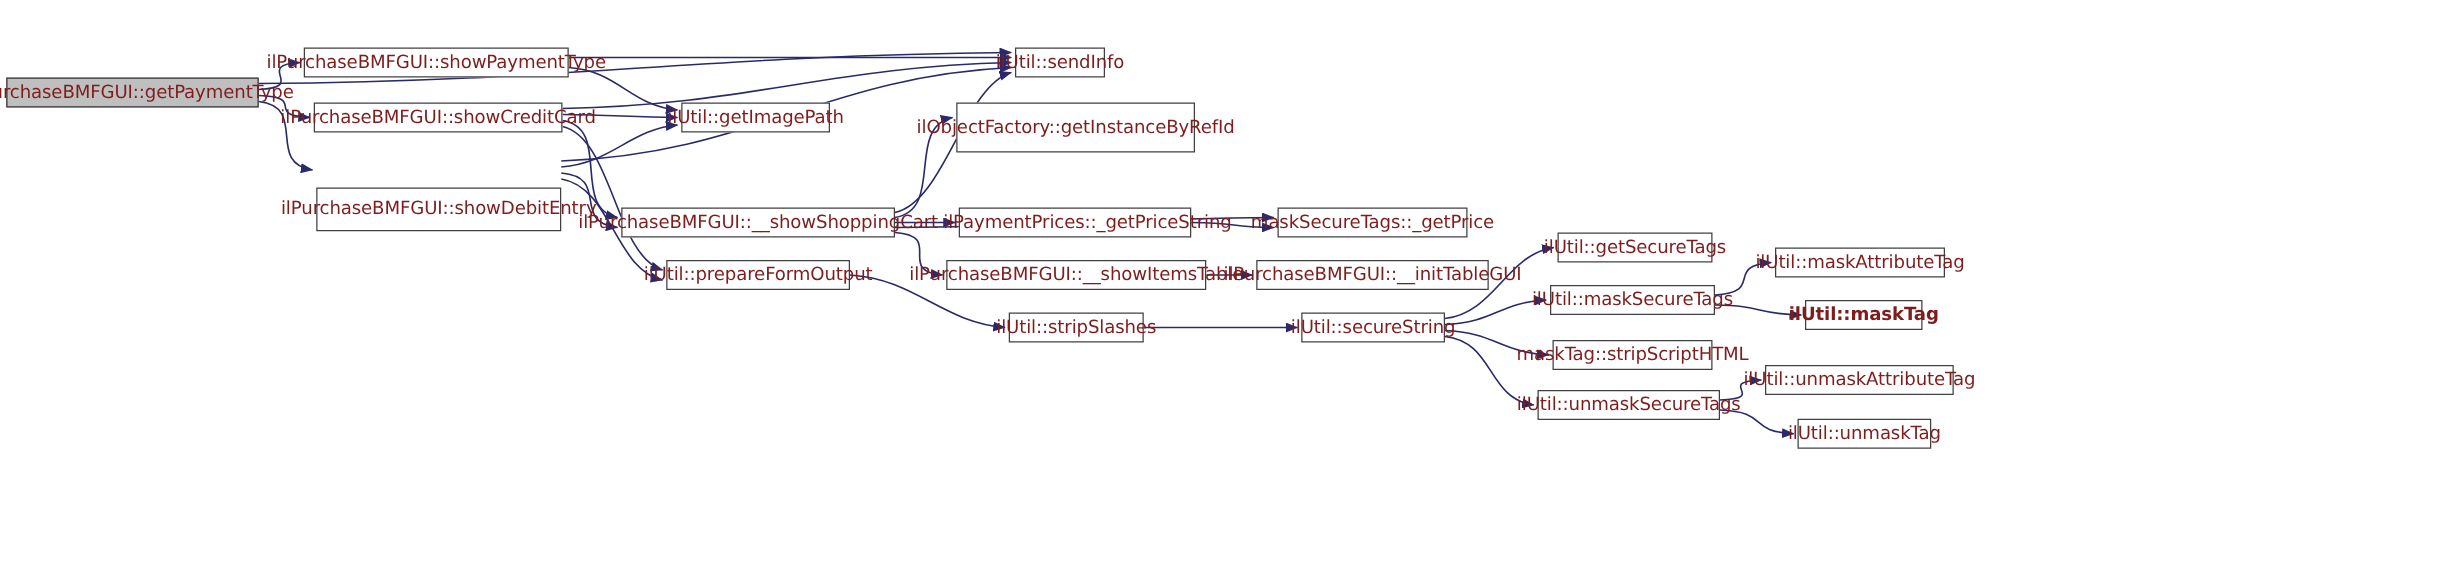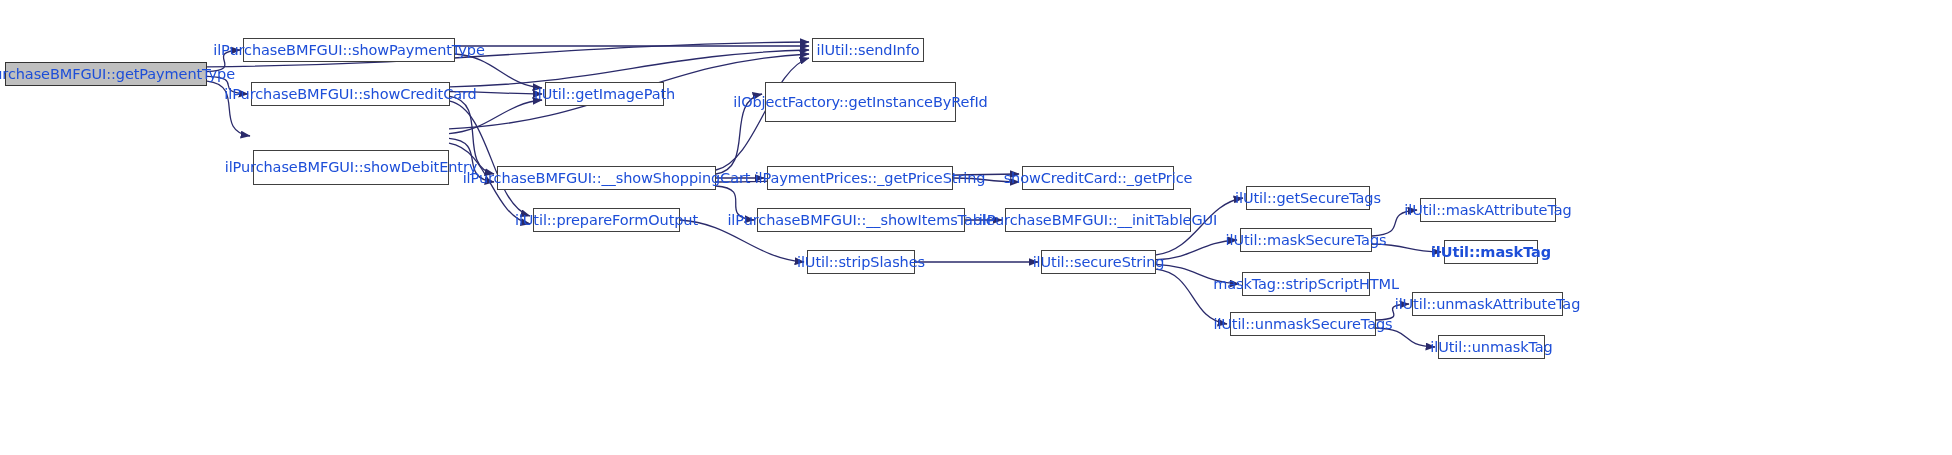--- a/index.html
+++ b/index.html
@@ -10,21 +10,21 @@
     background:#ffffff;
     font-family:"DejaVu Sans","Liberation Sans",sans-serif;
     overflow:hidden;
   }
   #edges{position:absolute;left:0;top:0;width:1952px;height:455px;}
   .node{
     position:absolute;
     box-sizing:border-box;
     border:1px solid #404040;
     background:#ffffff;
-    color:#1d4ed8;
+    color:#7f1d1d;
     font-size:14.5px;
     line-height:1;
     display:flex;
     align-items:center;
     justify-content:center;
     white-space:nowrap;
     letter-spacing:-0.1px;
     z-index:5;
   }
   .node.root{background:#bfbfbf;border-color:#333333;}
@@ -71,27 +71,27 @@
         <path d="M1372,244 C1412,244.64 1403,251.2 1441,252" fill="none" stroke="#2a2a6a" stroke-width="1.3" marker-end="url(#arrow)"></path>
         <path d="M1376,320 C1416,318.72 1371,305.6 1409,304" fill="none" stroke="#2a2a6a" stroke-width="1.3" marker-end="url(#arrow)"></path>
         <path d="M1376,328 C1416,329.52 1397,345.1 1435,347" fill="none" stroke="#2a2a6a" stroke-width="1.3" marker-end="url(#arrow)"></path>
       </g>
   </svg>
   <div id="node-layer">
       <div class="node root" style="left: 5px; top: 62px; width: 202px; height: 24px;">ilPurchaseBMFGUI::getPaymentType</div>
       <div class="node" style="left: 243px; top: 38px; width: 212px; height: 24px;">ilPurchaseBMFGUI::showPaymentType</div>
       <div class="node" style="left: 251px; top: 82px; width: 199px; height: 24px;">ilPurchaseBMFGUI::showCreditCard</div>
       <div class="node" style="left: 253px; top: 124px; width: 196px; height: 35px; margin-top: 26px;">ilPurchaseBMFGUI::showDebitEntry</div>
-      <div class="node" style="left: 812px; top: 38px; width: 112px; height: 24px; text-align: center;">ilUtil::sendInfo</div>
+      <div class="node" style="left: 812px; top: 38px; width: 72px; height: 24px; text-align: center;">ilUtil::sendInfo</div>
       <div class="node" style="left: 545px; top: 82px; width: 119px; height: 24px;">ilUtil::getImagePath</div>
       <div class="node" style="left: 765px; top: 82px; width: 191px; height: 40px;">ilObjectFactory::getInstanceByRefId</div>
       <div class="node" style="left: 497px; top: 166px; width: 219px; height: 24px;">ilPurchaseBMFGUI::__showShoppingCart</div>
       <div class="node" style="left: 533px; top: 208px; width: 147px; height: 24px;">ilUtil::prepareFormOutput</div>
       <div class="node" style="left: 767px; top: 166px; width: 186px; height: 24px; padding-left: 20px;">ilPaymentPrices::_getPriceString</div>
-      <div class="node" style="left: 1022px; top: 166px; width: 152px; height: 24px;">showCreditCard::_getPrice</div>
+      <div class="node" style="left: 1022px; top: 166px; width: 152px; height: 24px;">maskSecureTags::_getPrice</div>
       <div class="node" style="left: 757px; top: 208px; width: 208px; height: 24px;">ilPurchaseBMFGUI::__showItemsTable</div>
       <div class="node" style="left: 1005px; top: 208px; width: 186px; height: 24px;">ilPurchaseBMFGUI::__initTableGUI</div>
       <div class="node" style="left: 807px; top: 250px; width: 108px; height: 24px;">ilUtil::stripSlashes</div>
       <div class="node" style="left: 1041px; top: 250px; width: 115px; height: 24px;">ilUtil::secureString</div>
       <div class="node" style="left: 1246px; top: 186px; width: 124px; height: 24px;">ilUtil::getSecureTags</div>
       <div class="node" style="left: 1240px; top: 228px; width: 132px; height: 24px;">ilUtil::maskSecureTags</div>
       <div class="node" style="left: 1242px; top: 272px; width: 128px; height: 24px;">maskTag::stripScriptHTML</div>
       <div class="node" style="left: 1230px; top: 312px; width: 146px; height: 24px;">ilUtil::unmaskSecureTags</div>
       <div class="node" style="left: 1420px; top: 198px; width: 136px; height: 24px;">ilUtil::maskAttributeTag</div>
       <div class="node" style="left: 1444px; top: 240px; width: 94px; height: 24px; font-weight: bold;">ilUtil::maskTag</div>

